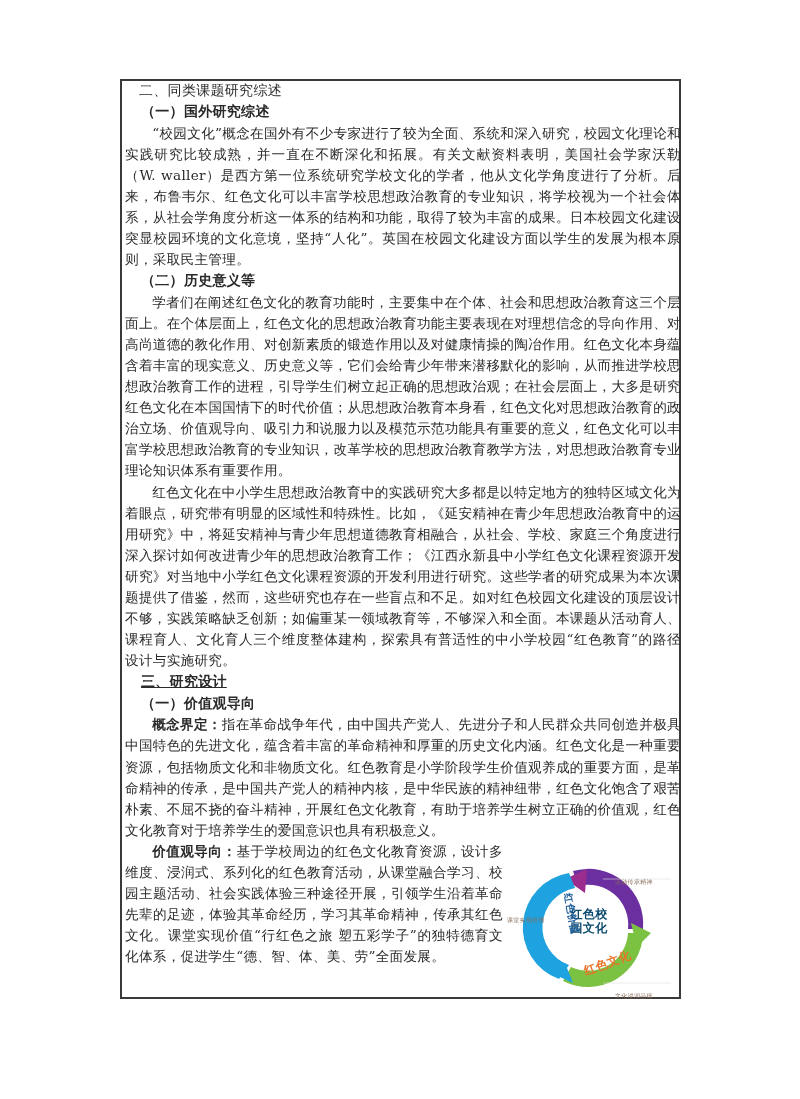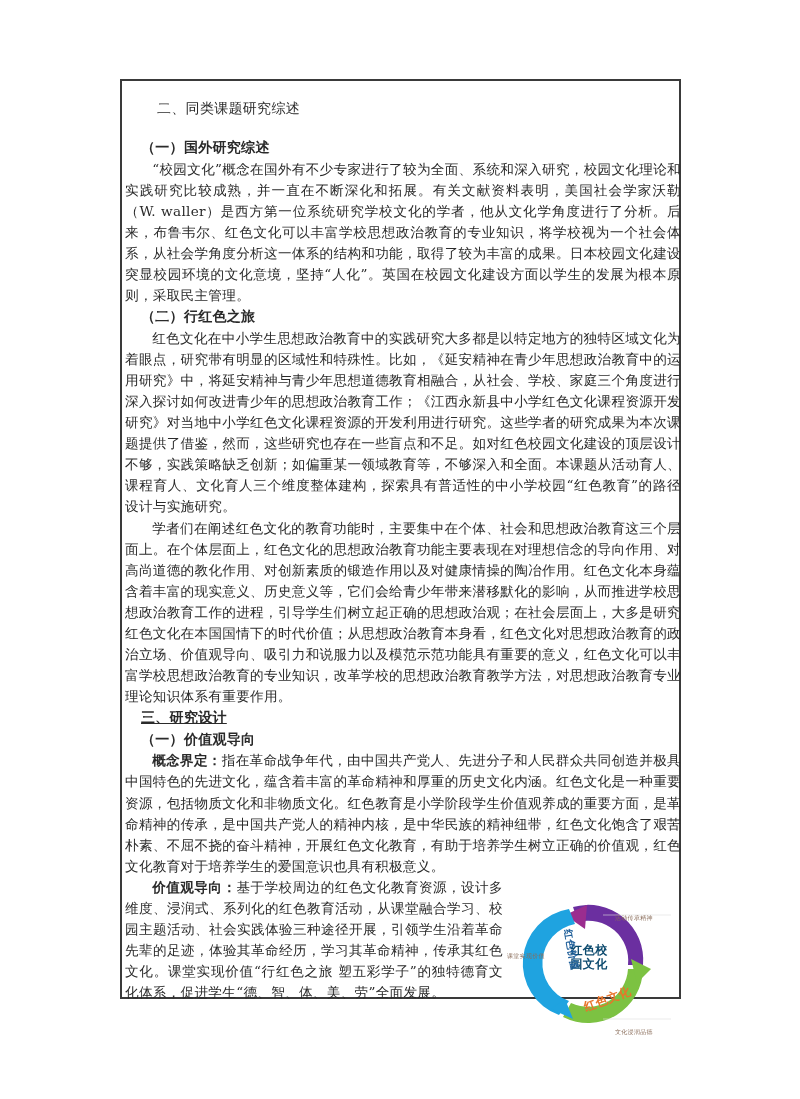--- a/index.html
+++ b/index.html
@@ -10,43 +10,43 @@
     }
     .frame {
       position: absolute; left: 120px; top: 79px; width: 561px; height: 920px;
       border: 2px solid #3a3a3a; border-bottom-width: 2px; box-sizing: border-box;
     }
     .content {
       position: absolute; left: 125px; top: 80px; width: 556px;
       font-size: 13.6px; line-height: 21.1px; letter-spacing: 0.3px;
     }
     .content p { margin: 0; text-align: justify; text-indent: 2em; }
-    .h2 { margin: 18px; padding-left: 14px; font-size: 14px; line-height: 21px; }
+    .h2 { margin: 0; padding-left: 14px; font-size: 14px; line-height: 21px; }
     .h3 { margin: 0; padding-left: 16px; font-weight: bold; font-family: "DejaVu Sans", sans-serif; font-size: 14px; line-height: 21.5px; }
     .h2b { margin: 0; padding-left: 16px; font-weight: bold; font-family: "DejaVu Sans", sans-serif; font-size: 14px; line-height: 21.5px; text-decoration: underline; }
     .term { font-weight: bold; }
     .split { display: flex; }
     .split .left { width: 378px; }
     .split .left p { font-size: 13.6px; }
     .diagram { position: relative; width: 178px; height: 180px; margin-top: 0px; }
     .diagram .lbl { position: absolute; font-size: 6px; color: #8a6d5a; font-family: "DejaVu Sans", sans-serif; white-space: nowrap; }
     .diagram .center-text { position: absolute; left: 60px; top: 66px; width: 52px; text-align: center; font-size: 12px; line-height: 14px; color: #0c4a6e; font-weight: bold; font-family: "DejaVu Sans", sans-serif; }
   </style>
 </head>
 <body>
 
 <div class="frame"></div>
 
 <div class="content">
   <div class="h2">二、同类课题研究综述</div>
   <div class="h3">（一）国外研究综述</div>
   <p>“校园文化”概念在国外有不少专家进行了较为全面、系统和深入研究，校园文化理论和实践研究比较成熟，并一直在不断深化和拓展。有关文献资料表明，美国社会学家沃勒（W. waller）是西方第一位系统研究学校文化的学者，他从文化学角度进行了分析。后来，布鲁韦尔、红色文化可以丰富学校思想政治教育的专业知识，将学校视为一个社会体系，从社会学角度分析这一体系的结构和功能，取得了较为丰富的成果。日本校园文化建设突显校园环境的文化意境，坚持“人化”。英国在校园文化建设方面以学生的发展为根本原则，采取民主管理。</p>
-  <div class="h3">（二）行红色之旅</div>
+  <div class="h3">（二）历史意义等</div>
+  <p>学者们在阐述红色文化的教育功能时，主要集中在个体、社会和思想政治教育这三个层面上。在个体层面上，红色文化的思想政治教育功能主要表现在对理想信念的导向作用、对高尚道德的教化作用、对创新素质的锻造作用以及对健康情操的陶冶作用。红色文化本身蕴含着丰富的现实意义、历史意义等，它们会给青少年带来潜移默化的影响，从而推进学校思想政治教育工作的进程，引导学生们树立起正确的思想政治观；在社会层面上，大多是研究红色文化在本国国情下的时代价值；从思想政治教育本身看，红色文化对思想政治教育的政治立场、价值观导向、吸引力和说服力以及模范示范功能具有重要的意义，红色文化可以丰富学校思想政治教育的专业知识，改革学校的思想政治教育教学方法，对思想政治教育专业理论知识体系有重要作用。</p>
   <p>红色文化在中小学生思想政治教育中的实践研究大多都是以特定地方的独特区域文化为着眼点，研究带有明显的区域性和特殊性。比如，《延安精神在青少年思想政治教育中的运用研究》中，将延安精神与青少年思想道德教育相融合，从社会、学校、家庭三个角度进行深入探讨如何改进青少年的思想政治教育工作；《江西永新县中小学红色文化课程资源开发研究》对当地中小学红色文化课程资源的开发利用进行研究。这些学者的研究成果为本次课题提供了借鉴，然而，这些研究也存在一些盲点和不足。如对红色校园文化建设的顶层设计不够，实践策略缺乏创新；如偏重某一领域教育等，不够深入和全面。本课题从活动育人、课程育人、文化育人三个维度整体建构，探索具有普适性的中小学校园“红色教育”的路径设计与实施研究。</p>
-  <p>学者们在阐述红色文化的教育功能时，主要集中在个体、社会和思想政治教育这三个层面上。在个体层面上，红色文化的思想政治教育功能主要表现在对理想信念的导向作用、对高尚道德的教化作用、对创新素质的锻造作用以及对健康情操的陶冶作用。红色文化本身蕴含着丰富的现实意义、历史意义等，它们会给青少年带来潜移默化的影响，从而推进学校思想政治教育工作的进程，引导学生们树立起正确的思想政治观；在社会层面上，大多是研究红色文化在本国国情下的时代价值；从思想政治教育本身看，红色文化对思想政治教育的政治立场、价值观导向、吸引力和说服力以及模范示范功能具有重要的意义，红色文化可以丰富学校思想政治教育的专业知识，改革学校的思想政治教育教学方法，对思想政治教育专业理论知识体系有重要作用。</p>
   <div class="h2b">三、研究设计</div>
   <div class="h3">（一）价值观导向</div>
   <p><span class="term">概念界定：</span><span>指在革命战争年代，由中国共产党人、先进分子和人民群众共同创造并极具中国特色的先进文化，蕴含着丰富的革命精神和厚重的历史文化内涵。红色文化是一种重要资源，包括物质文化和非物质文化。红色教育是小学阶段学生价值观养成的重要方面，是革命精神的传承，是中国共产党人的精神内核，是中华民族的精神纽带，红色文化饱含了艰苦朴素、不屈不挠的奋斗精神，开展红色文化教育，有助于培养学生树立正确的价值观，红色文化教育对于培养学生的爱国意识也具有积极意义。</span></p>
 
   <div class="split">
     <div class="left">
       <p><span class="term">价值观导向：</span><span>基于学校周边的红色文化教育资源，设计多维度、浸润式、系列化的红色教育活动，从课堂融合学习、校园主题活动、社会实践体验三种途径开展，引领学生沿着革命先辈的足迹，体验其革命经历，学习其革命精神，传承其红色文化。课堂实现价值“行红色之旅 塑五彩学子”的独特德育文化体系，促进学生“德、智、体、美、劳”全面发展。</span></p>
     </div>
     <div class="diagram">
       <svg width="178" height="180" viewBox="0 0 178 180">

